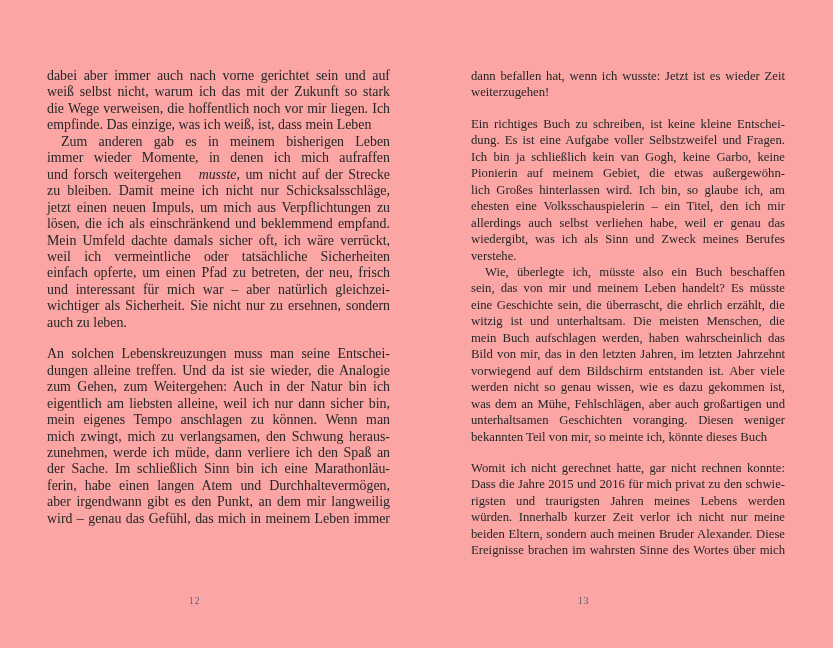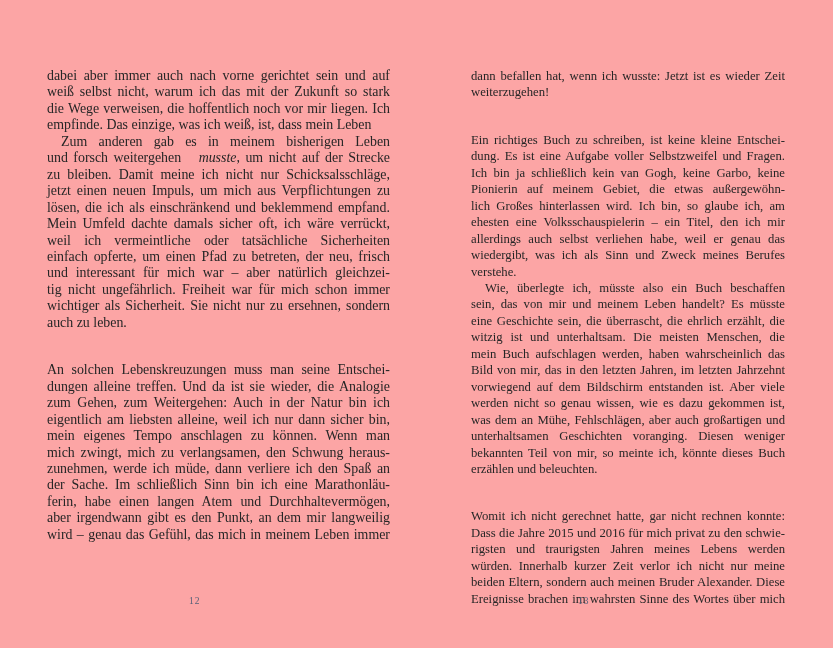--- a/index.html
+++ b/index.html
@@ -22,21 +22,21 @@
   }
   .page {
     position: absolute;
     top: 68px;
     line-height: 16.45px;
   }
   .page.left  { left: 47px;  width: 343px; font-size: 13.9px; }
   .page.right { left: 471px; width: 314px; font-size: 12.7px; }
 
   .par { margin: 0; padding: 0; }
-  .par.space { margin-top: 31px; }
+  .par.space { margin-top: 15px; }
   .line {
     text-align: justify;
     text-align-last: justify;
     white-space: normal;
   }
   .par:not(.cont) .line:last-child { text-align-last: left; }
   .par.indent .line:first-child { text-indent: 14px; }
   em { font-style: italic; margin-left: 12px; }
 
   .folio {
@@ -58,29 +58,29 @@
 <div class="spread">
   <section class="page left">
       <div class="par">
         <div class="line">dabei aber immer auch nach vorne gerichtet sein und auf</div>
         <div class="line">weiß selbst nicht, warum ich das mit der Zukunft so stark</div>
         <div class="line">die Wege verweisen, die hoffentlich noch vor mir liegen. Ich</div>
         <div class="line">empfinde. Das einzige, was ich weiß, ist, dass mein Leben</div>
       </div>
       <div class="par indent">
         <div class="line">Zum anderen gab es in meinem bisherigen Leben</div>
+        <div class="line">immer wieder Momente, in denen ich mich aufraffen</div>
         <div class="line">und forsch weitergehen <em>musste</em>, um nicht auf der Strecke</div>
         <div class="line">zu bleiben. Damit meine ich nicht nur Schicksalsschläge,</div>
         <div class="line">jetzt einen neuen Impuls, um mich aus Verpflichtungen zu</div>
         <div class="line">lösen, die ich als einschränkend und beklemmend empfand.</div>
         <div class="line">Mein Umfeld dachte damals sicher oft, ich wäre verrückt,</div>
         <div class="line">weil ich vermeintliche oder tatsächliche Sicherheiten</div>
         <div class="line">einfach opferte, um einen Pfad zu betreten, der neu, frisch</div>
         <div class="line">und interessant für mich war – aber natürlich gleichzei-</div>
-        <div class="line">tig nicht ungefährlich. Freiheit war für mich schon immer</div>
         <div class="line">wichtiger als Sicherheit. Sie nicht nur zu ersehnen, sondern</div>
         <div class="line">auch zu leben.</div>
       </div>
       <div class="par space cont">
         <div class="line">An solchen Lebenskreuzungen muss man seine Entschei-</div>
         <div class="line">dungen alleine treffen. Und da ist sie wieder, die Analogie</div>
         <div class="line">zum Gehen, zum Weitergehen: Auch in der Natur bin ich</div>
         <div class="line">eigentlich am liebsten alleine, weil ich nur dann sicher bin,</div>
         <div class="line">mein eigenes Tempo anschlagen zu können. Wenn man</div>
         <div class="line">mich zwingt, mich zu verlangsamen, den Schwung heraus-</div>
@@ -113,21 +113,20 @@
         <div class="line">sein, das von mir und meinem Leben handelt? Es müsste</div>
         <div class="line">eine Geschichte sein, die überrascht, die ehrlich erzählt, die</div>
         <div class="line">witzig ist und unterhaltsam. Die meisten Menschen, die</div>
         <div class="line">mein Buch aufschlagen werden, haben wahrscheinlich das</div>
         <div class="line">Bild von mir, das in den letzten Jahren, im letzten Jahrzehnt</div>
         <div class="line">vorwiegend auf dem Bildschirm entstanden ist. Aber viele</div>
         <div class="line">werden nicht so genau wissen, wie es dazu gekommen ist,</div>
         <div class="line">was dem an Mühe, Fehlschlägen, aber auch großartigen und</div>
         <div class="line">unterhaltsamen Geschichten voranging. Diesen weniger</div>
         <div class="line">bekannten Teil von mir, so meinte ich, könnte dieses Buch</div>
-        <div class="line">erzählen und beleuchten.</div>
       </div>
       <div class="par space cont">
         <div class="line">Womit ich nicht gerechnet hatte, gar nicht rechnen konnte:</div>
         <div class="line">Dass die Jahre 2015 und 2016 für mich privat zu den schwie-</div>
         <div class="line">rigsten und traurigsten Jahren meines Lebens werden</div>
         <div class="line">würden. Innerhalb kurzer Zeit verlor ich nicht nur meine</div>
         <div class="line">beiden Eltern, sondern auch meinen Bruder Alexander. Diese</div>
         <div class="line">Ereignisse brachen im wahrsten Sinne des Wortes über mich</div>
       </div>
     </section>

